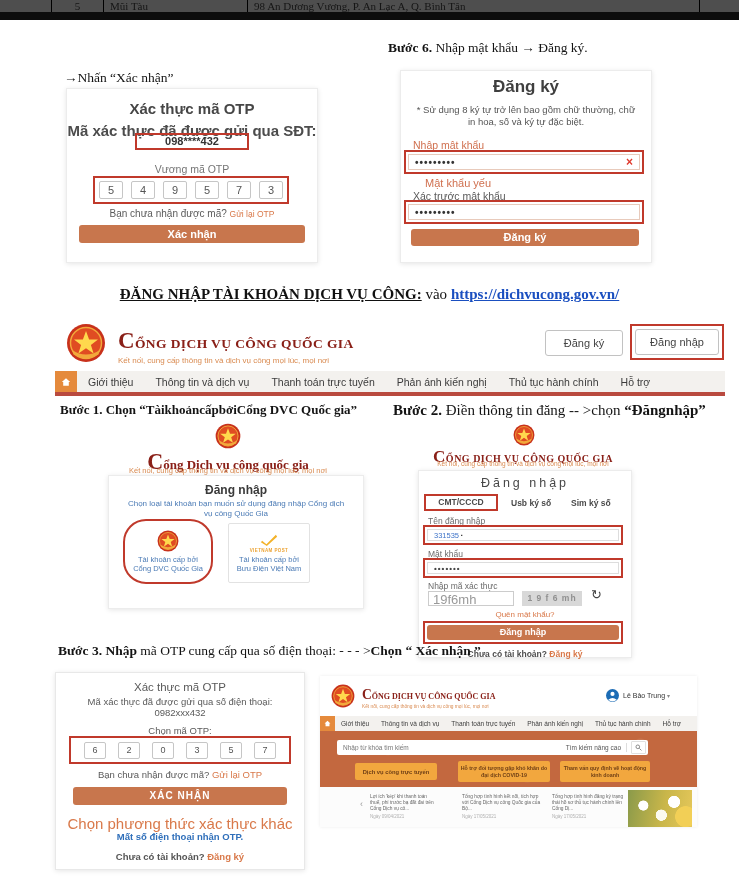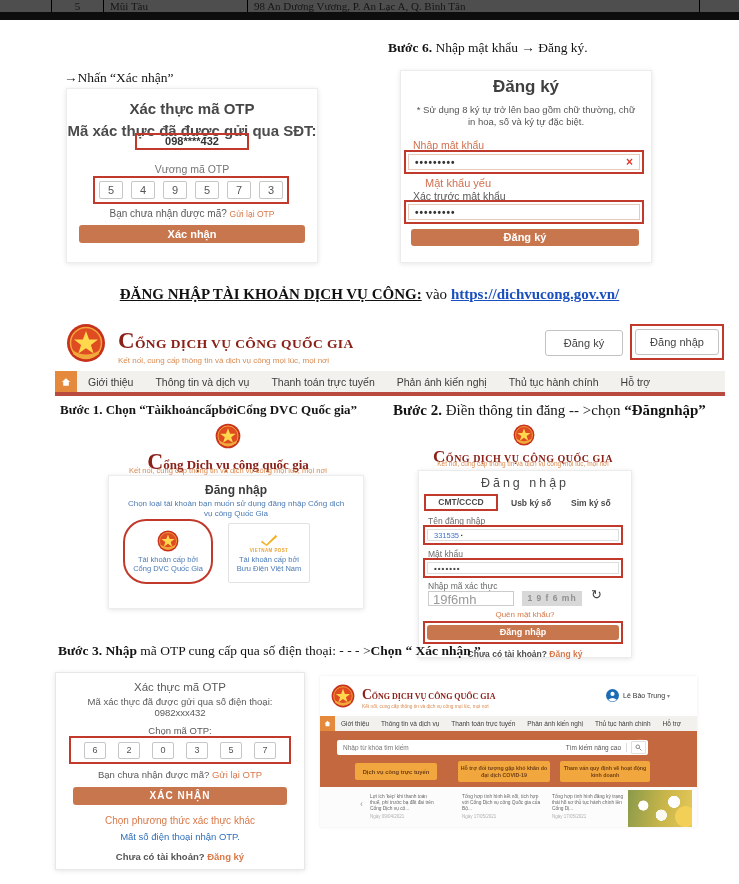--- a/index.html
+++ b/index.html
@@ -224,22 +224,22 @@
       <span class="digit" style="width:20px;height:15px;font-size:9px;line-height:15px;">0</span>
       <span class="digit" style="width:20px;height:15px;font-size:9px;line-height:15px;">3</span>
       <span class="digit" style="width:20px;height:15px;font-size:9px;line-height:15px;">5</span>
       <span class="digit" style="width:20px;height:15px;font-size:9px;line-height:15px;">7</span>
     </div>
     <div class="abs center" style="left:0;top:96px;width:100%;font-size:9.5px;color:#5a5a5a;">
       <span>Bạn chưa nhận được mã?</span>
       <span class="olink">Gửi lại OTP</span>
     </div>
     <div class="obtn" style="left:17px;top:114px;width:214px;height:18px;font-size:10px;line-height:18px;letter-spacing:1px;">XÁC NHẬN</div>
-    <div class="abs center olink" style="left:0;top:142px;width:100%;font-size:10px;cursor:pointer;">Chọn phương thức xác thực khác</div>
-    <div class="abs center" style="left:0;top:158px;width:100%;font-size:9.5px;font-weight:normal;color:#2f6fba;cursor:pointer;">Mất số điện thoại nhận OTP.</div>
+    <div class="abs center olink" style="left:0;top:142px;width:100%;font-size:15px;cursor:pointer;">Chọn phương thức xác thực khác</div>
+    <div class="abs center" style="left:0;top:158px;width:100%;font-size:9.5px;font-weight:bold;color:#2f6fba;cursor:pointer;">Mất số điện thoại nhận OTP.</div>
     <div class="abs center" style="left:0;top:178px;width:100%;font-size:9.5px;font-weight:bold;color:#555;">
       <span>Chưa có tài khoản?</span>
       <span class="olink">Đăng ký</span>
     </div>
   </div>
 
   <div class="abs" style="left:320px;top:676px;width:377px;height:151px;background:#fff;box-shadow:0 0 3px rgba(0,0,0,.08);">
     <div class="abs" style="left:0;top:0;width:377px;height:40px;background:#fff;">
       <svg class="abs" style="left:11px;top:8px;" width="24" height="24" viewBox="0 0 40 40">
         <circle cx="20" cy="20" r="19" fill="#c8311b"></circle>

